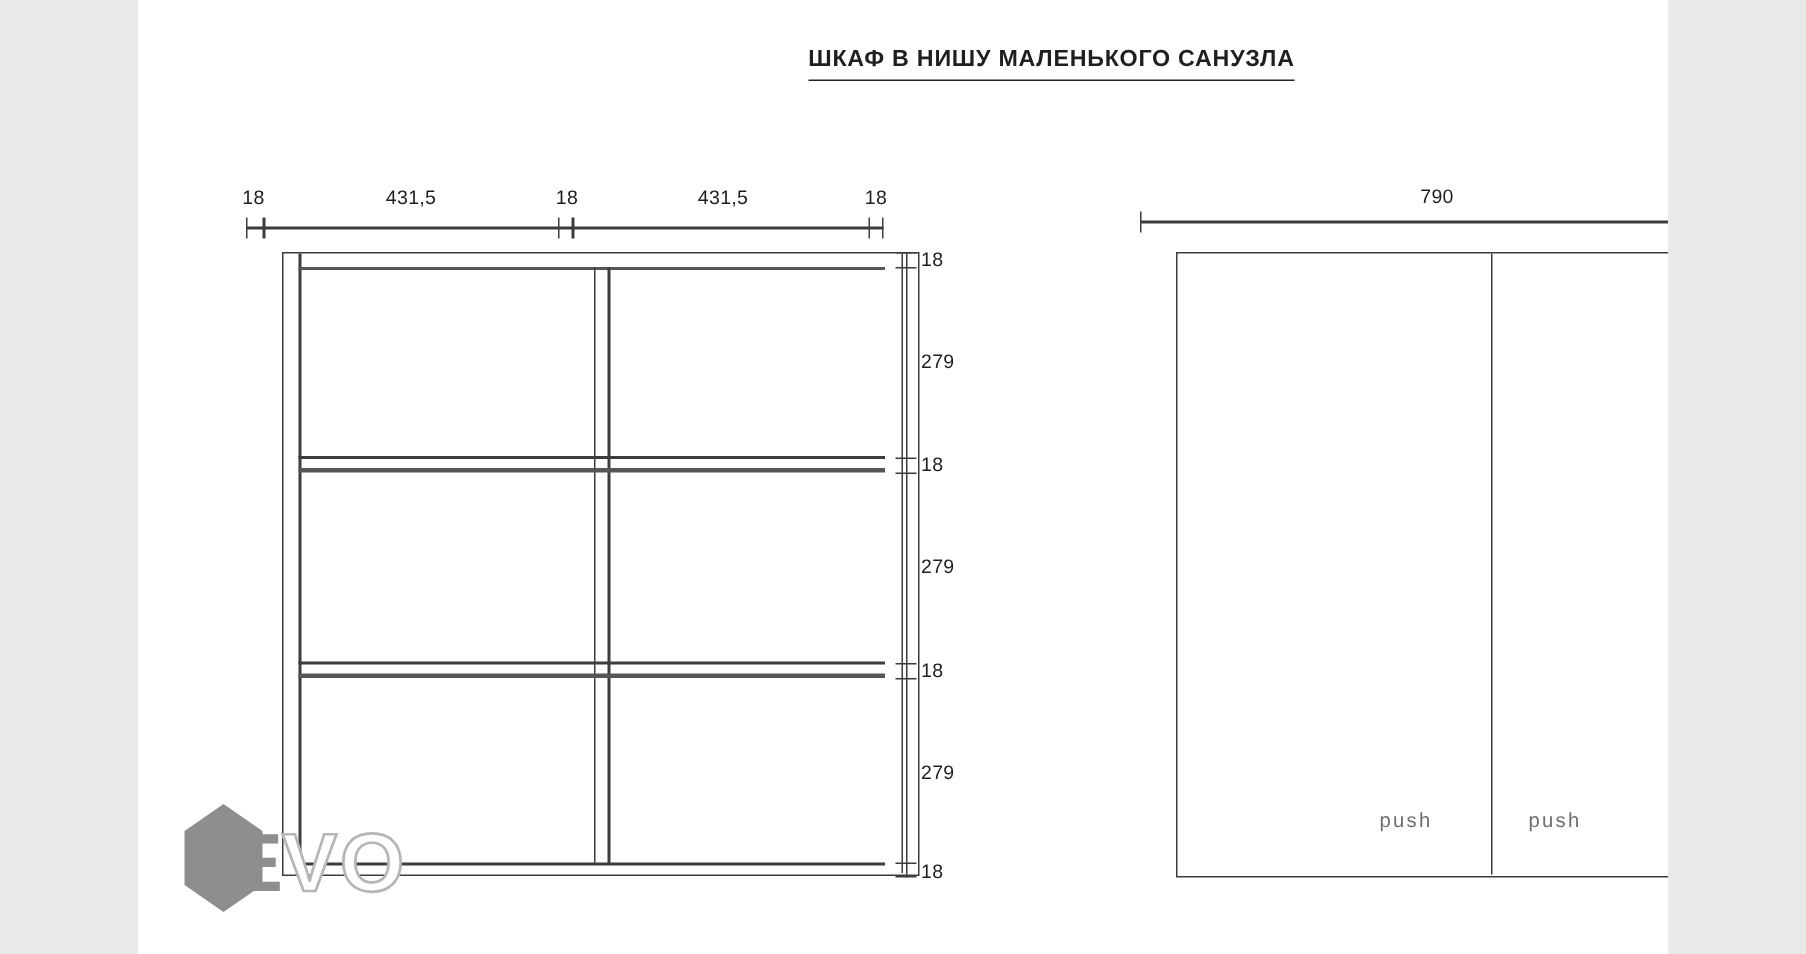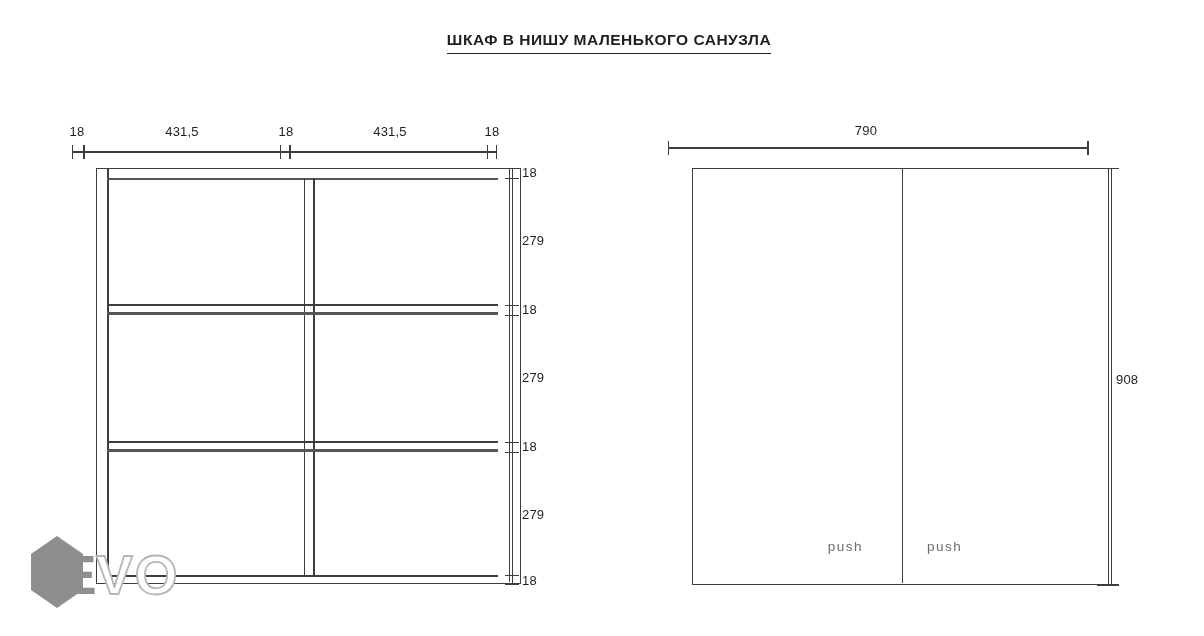--- a/index.html
+++ b/index.html
@@ -7,21 +7,21 @@
     --thick:#565656;
     --text:#1f1f1f;
     --push:#6e6e6e;
     --logo-gray:#8e8e8e;
     --logo-outline:#b6b6b6;
     --bg:#fffffe;
   }
   html,body{margin:0;padding:0;}
   body{font-family:"Liberation Sans", sans-serif; background:#e9e9e9;}
   .canvas{
-    position:relative; width:1204px; height:636px; background:var(--bg);
+    position:relative; width:1020px; height:636px; background:var(--bg);
     overflow:hidden; margin:0 auto; color:var(--text);
   }
   .abs{position:absolute;}
   .hline{position:absolute; height:1.5px; background:var(--line);}
   .vline{position:absolute; width:1.5px; background:var(--line);}
   .hline.thick{height:2.5px; background:var(--thick);}
   .tick-v{position:absolute; width:1.5px; height:14px; background:var(--line);}
   .tick-h{position:absolute; width:14px; height:1.5px; background:var(--line);}
   .tick-h.wide{width:22px;}
   .dim{position:absolute; font-size:13px; font-weight:400; letter-spacing:.2px;

